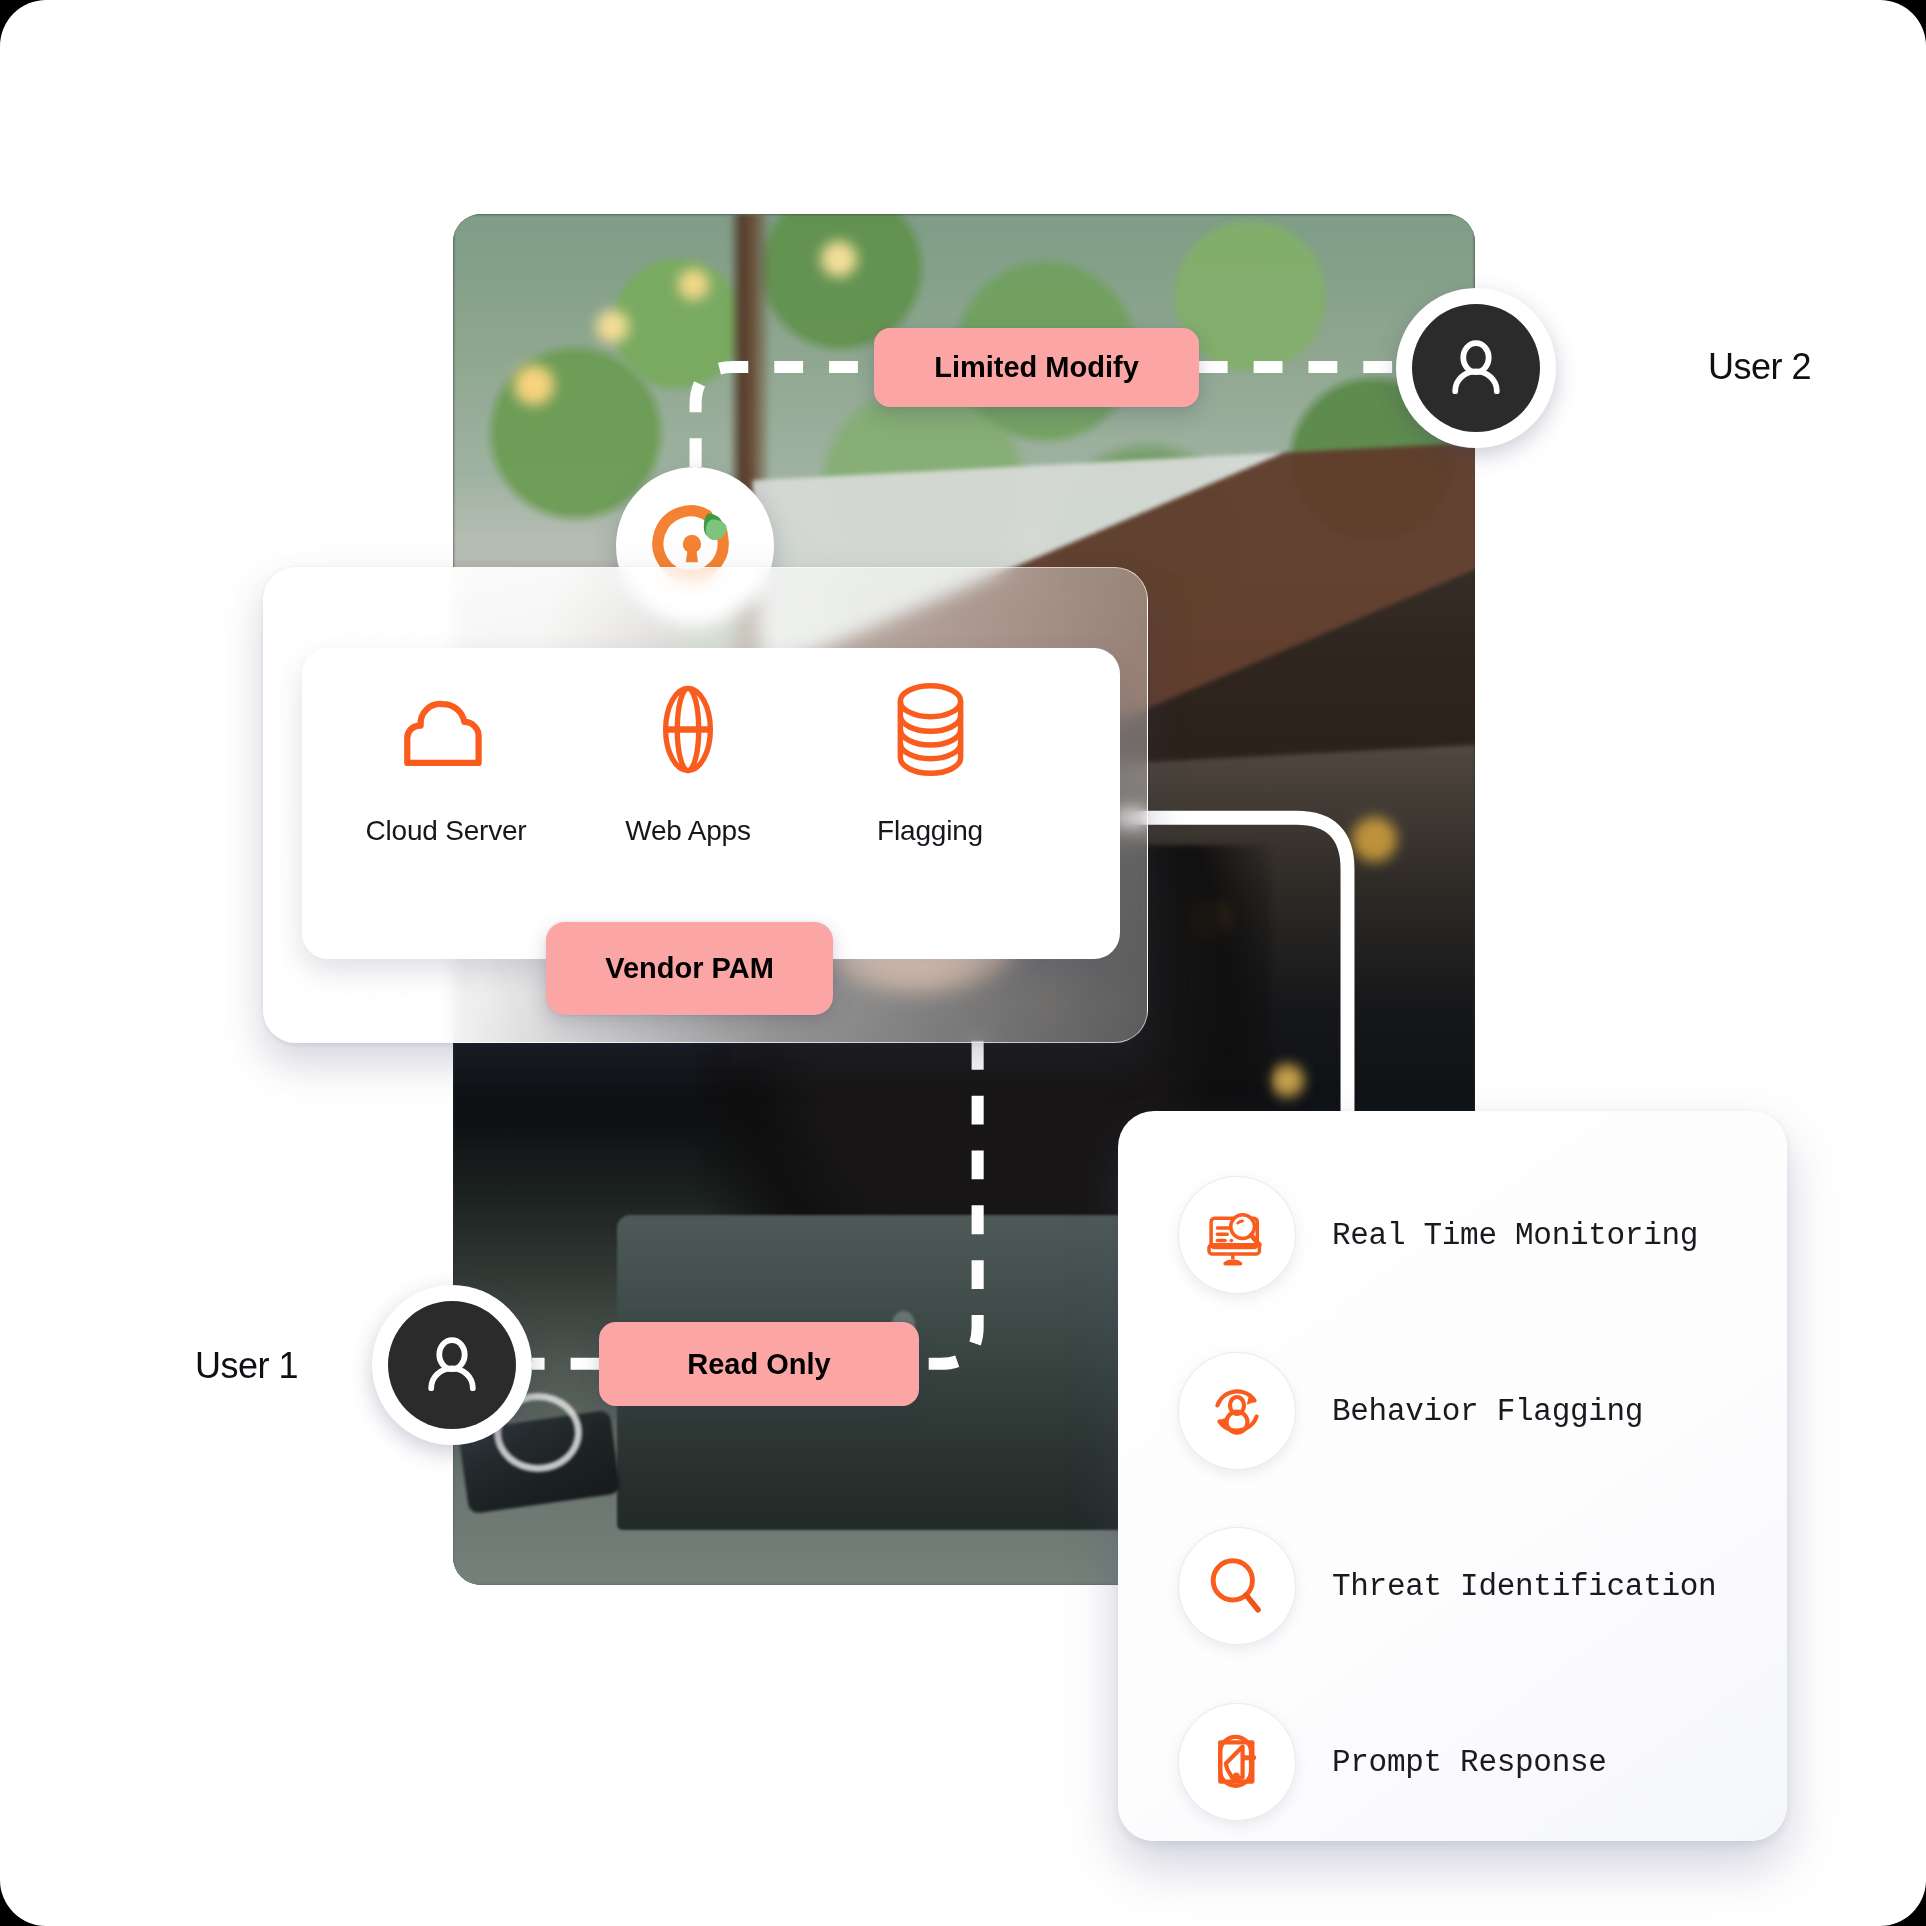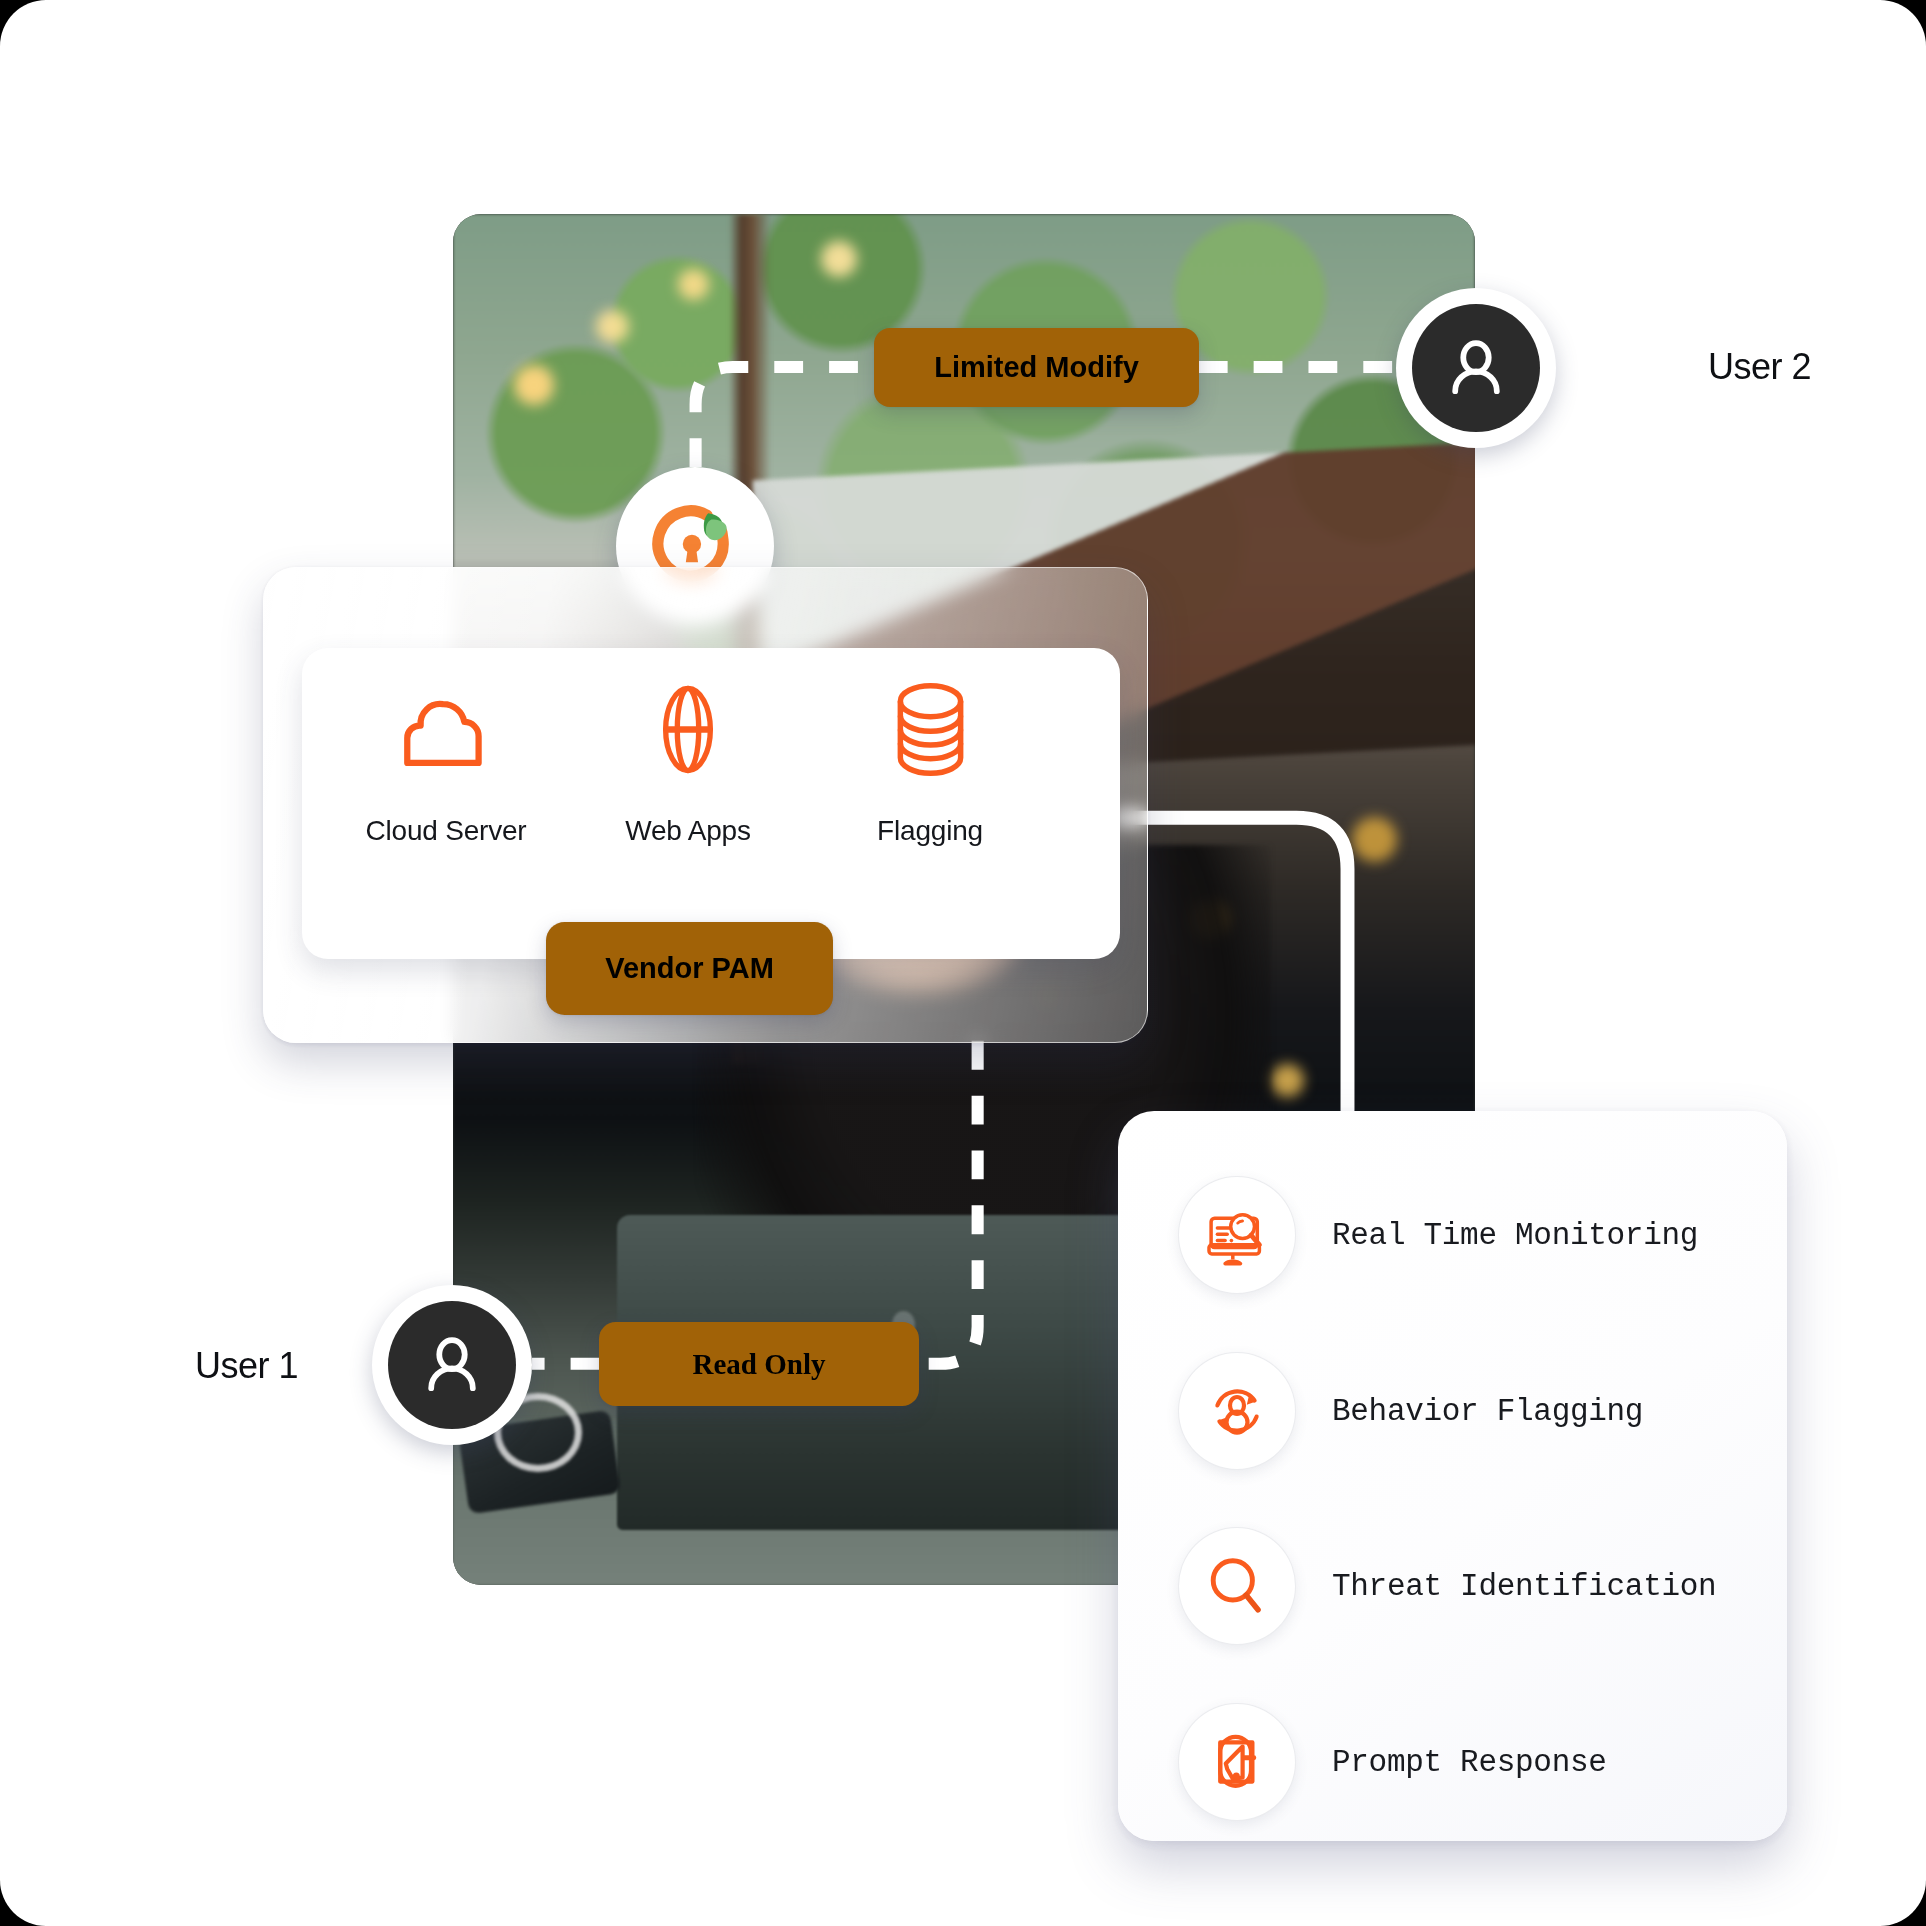--- a/index.html
+++ b/index.html
@@ -206,34 +206,34 @@
     margin-top: 32px;
     font-size: 28px;
     color: #15171c;
     letter-spacing: -0.2px;
     white-space: nowrap;
   }
 
   
   .chip {
     position: absolute;
-    background: #a16207;
+    background: #fca5a5;
     border-radius: 16px;
     box-shadow: 0 7.4px 20.4px rgba(56,60,96,0.22), 0 0.9px 2.8px rgba(56,60,96,0.10);
     display: flex;
     align-items: center;
     justify-content: center;
     font-size: 29px;
     color: #000000;
     white-space: nowrap;
   }
 
   #chip-limited-modify { left: 874px; top: 328px; width: 325px; height: 79px; font-weight: bold; }
   #chip-vendor-pam { left: 546px; top: 922px; width: 287px; height: 93px; border-radius: 18.6px; font-weight: bold; }
-  #chip-read-only { left: 599px; top: 1322px; width: 320px; height: 84px; border-radius: 16.7px; font-weight: bold; font-family: Liberation Serif, serif; }
+  #chip-read-only { left: 599px; top: 1322px; width: 320px; height: 84px; border-radius: 16.7px; font-weight: bold; }
 
   
   .avatar {
     position: absolute;
     border-radius: 50%;
     background: #ffffff;
     box-shadow: 0 7.4px 22px rgba(56,60,96,0.26);
     display: flex;
     align-items: center;
     justify-content: center;

